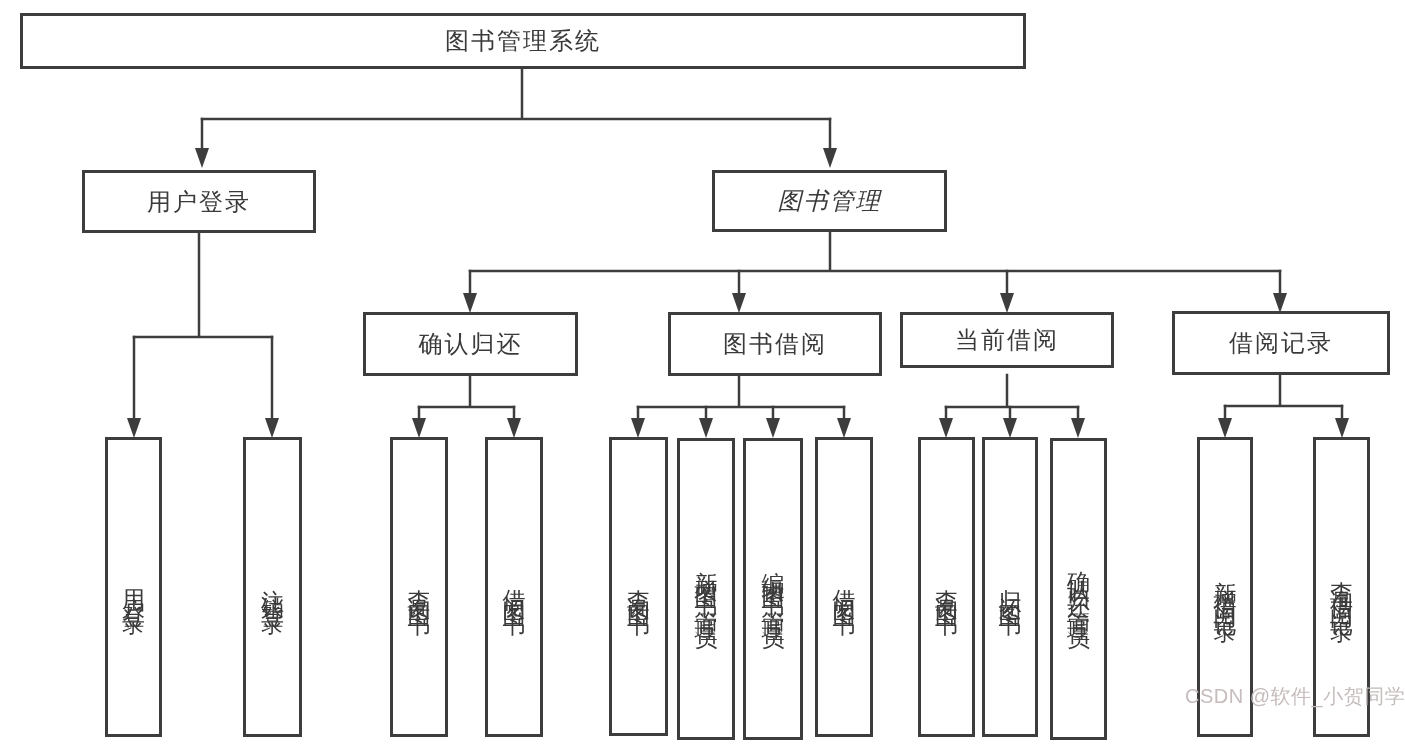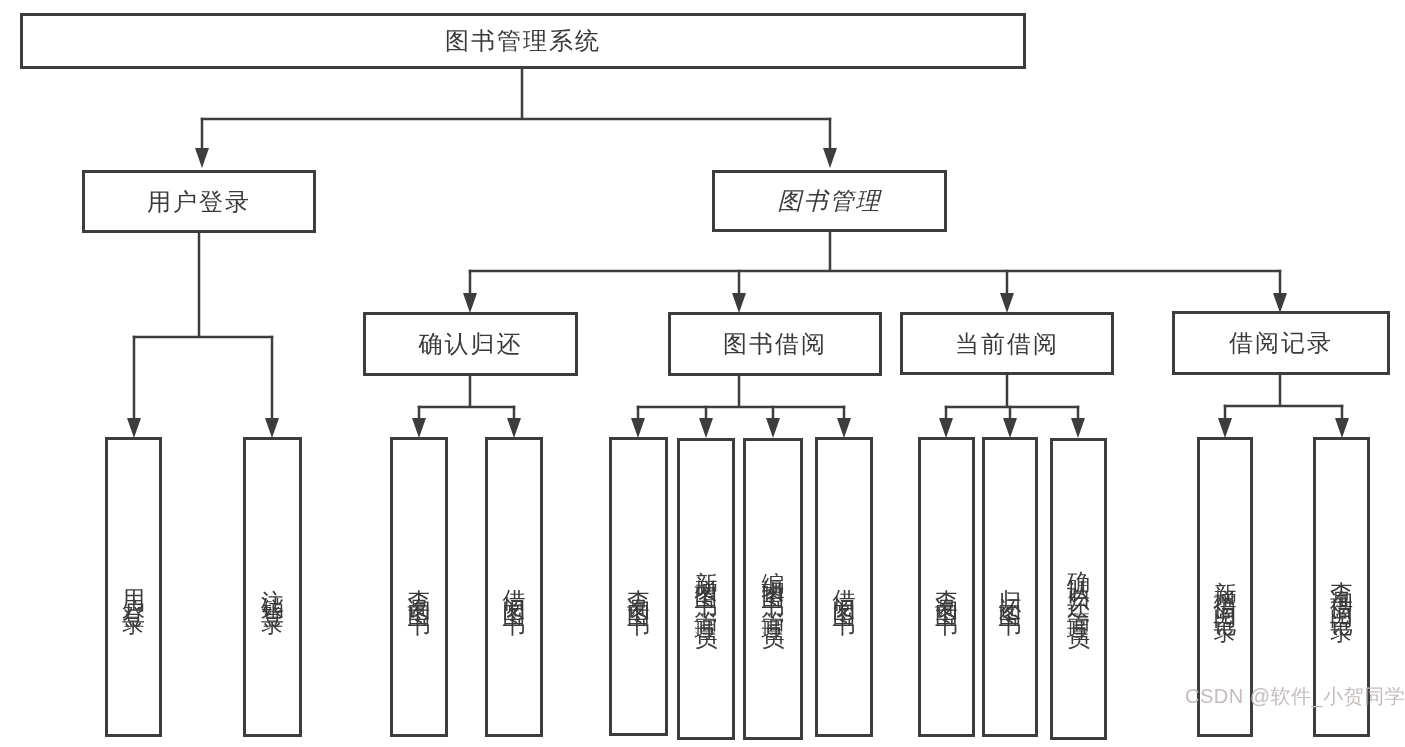--- a/index.html
+++ b/index.html
@@ -116,21 +116,21 @@
   <div class="node h" style="left:712px;top:170px;width:235px;height:62px;font-style:italic;">
     <span>图书管理</span>
   </div>
 
   <div class="node h" style="left:363px;top:312px;width:215px;height:64px;">
     <span>确认归还</span>
   </div>
   <div class="node h" style="left:632px;top:312px;width:214px;height:64px;margin-left:36px;">
     <span>图书借阅</span>
   </div>
-  <div class="node h" style="left:900px;top:312px;width:214px;height:63px;">
+  <div class="node h" style="left:900px;top:312px;width:214px;height:56px;">
     <span>当前借阅</span>
   </div>
   <div class="node h" style="left:1172px;top:311px;width:218px;height:64px;">
     <span>借阅记录</span>
   </div>
 
   <div class="node v" style="left:105px;top:437px;width:57px;height:300px;">
     <span>用户登录</span>
   </div>
   <div class="node v" style="left:243px;top:437px;width:59px;height:300px;">

